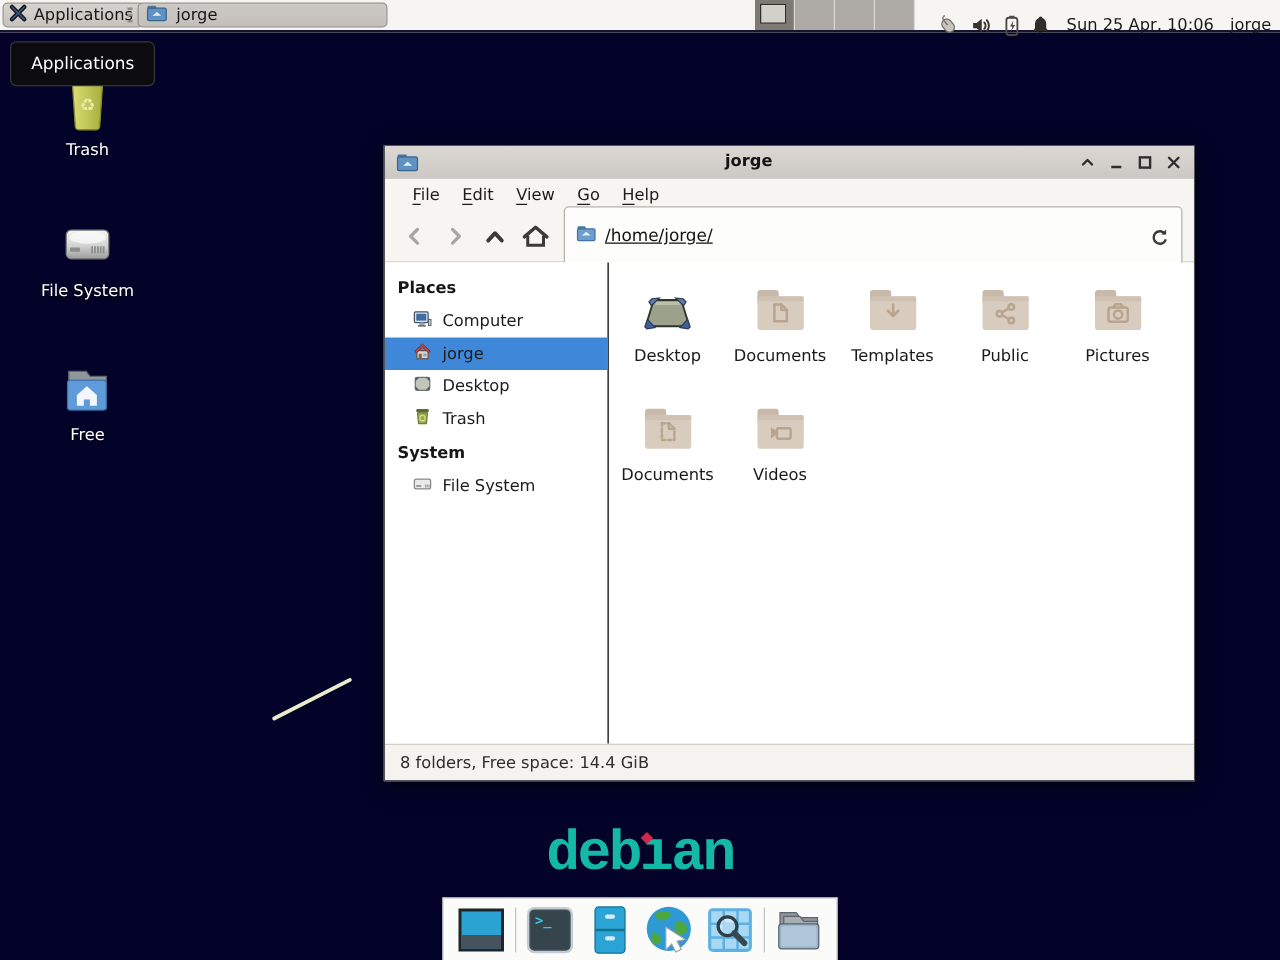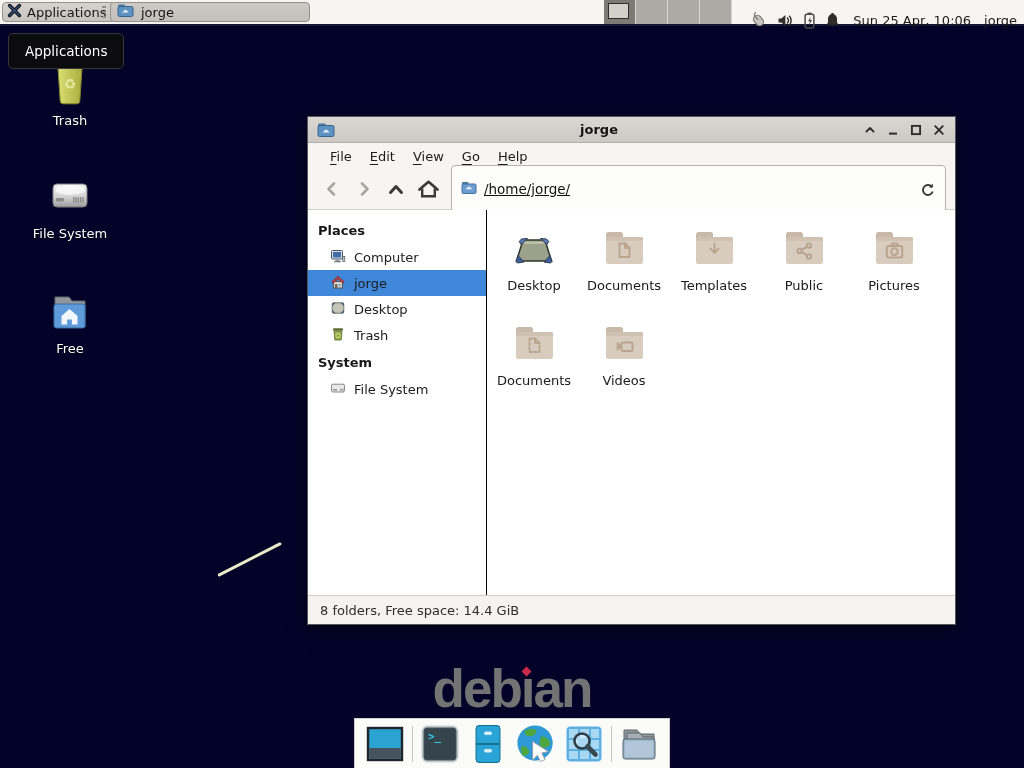--- a/index.html
+++ b/index.html
@@ -100,22 +100,22 @@
 
   .statusbar{ height:29px; flex:none; background:#f4f3f0; border-top:1px solid #d2cfca;
     display:flex; align-items:center; padding-left:12px; font-size:13px; color:#302e2a; }
 
   
   .stylus-line{ position:absolute; left:218px; top:574px; width:71px; height:3px;
     background:#edecca; border-radius:2px; transform:rotate(-27deg);
     transform-origin:left center; z-index:4; }
 
   .logo{ position:absolute; left:0; right:0; top:658px; text-align:center;
-    font-family:Liberation Sans, sans-serif; font-size:53px; font-weight:bold;
-    color:#737373; letter-spacing:-2px; z-index:3; }
+    font-family:Liberation Mono, monospace; font-size:45px; font-weight:bold;
+    color:#14b8a6; letter-spacing:-2px; z-index:3; }
   .logo .ichar{ position:relative; }
   .logo .ichar::after{ content:""; position:absolute; left:2px; top:9px;
     width:7px; height:7px; background:#cd2a4b; transform:rotate(45deg); }
 
   .dock{ position:absolute; left:50%; transform:translateX(-50%); bottom:0; height:50px;
     background:#fbfbf9; border:1px solid #d2d2d0; border-bottom:none;
     display:flex; align-items:center; gap:6px; padding:0 9px; z-index:20; }
   .dock-item{ width:42px; height:44px; display:flex; align-items:center; justify-content:center; }
   .dock-sep{ width:1px; height:36px; background:#c3c3c1; }
 </style>

